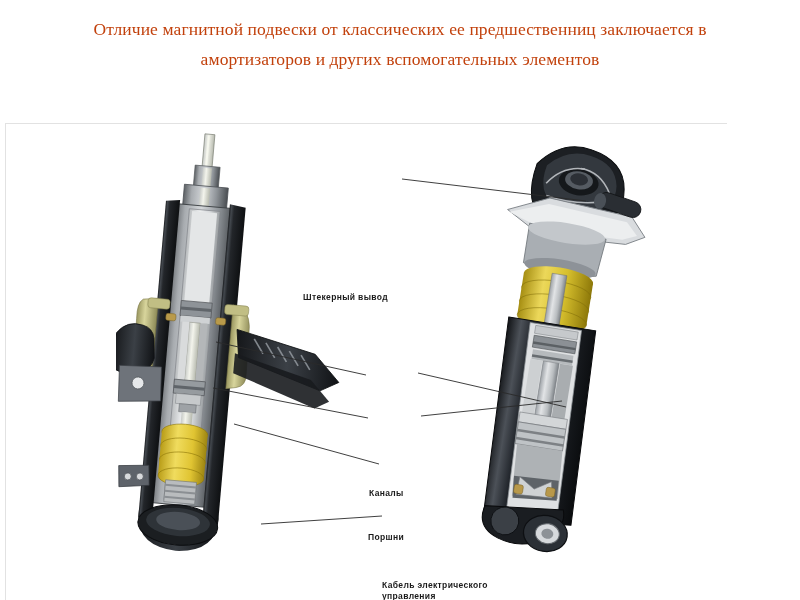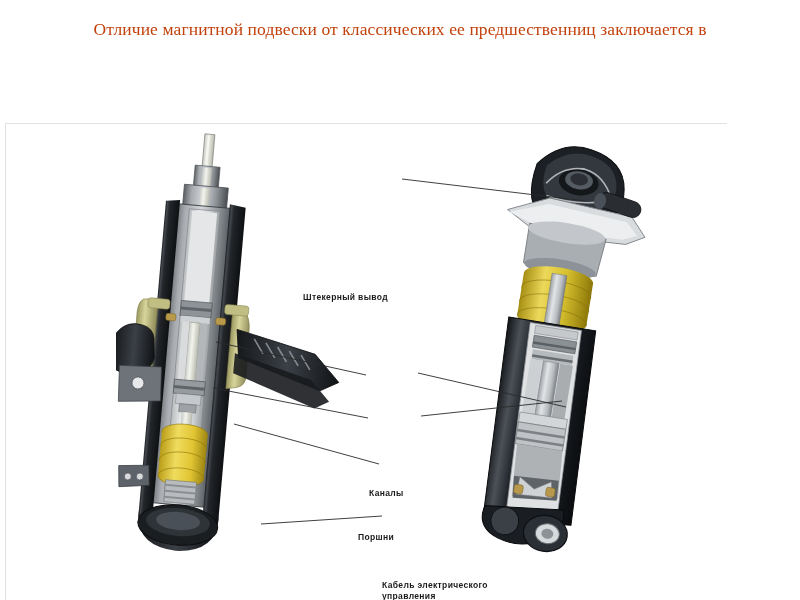--- a/index.html
+++ b/index.html
@@ -51,20 +51,21 @@
   
   .art{position:absolute;}
 </style>
 </head>
 <body>
 
 <div id="slide">
 
   <div id="title-block">
     <span class="tline">Отличие магнитной подвески от классических ее предшественниц заключается в</span>
+    <span class="tline">амортизаторов и других вспомогательных элементов</span>
   </div>
 
   <div id="panel">
 
     <svg class="art" style="left:110px;top:5px;" width="230" height="470" viewBox="0 0 230 470">
       <defs>
         <linearGradient id="gTube" x1="0" y1="0" x2="1" y2="0">
           <stop offset="0" stop-color="#5d6165"></stop>
           <stop offset="0.18" stop-color="#a8acb0"></stop>
           <stop offset="0.45" stop-color="#d4d7da"></stop>
@@ -294,19 +295,19 @@
         <line x1="373" y1="340" x2="228" y2="300"></line>
 
         <line x1="376" y1="392" x2="255" y2="400"></line>
       </g>
     </svg>
 
     <div class="lbl" style="left:297px;top:168px;">Штекерный вывод</div>
 
     <div class="lbl" style="left:363px;top:364px;">Каналы</div>
 
-    <div class="lbl" style="left:352px;top:408px;">Поршни</div>
+    <div class="lbl" style="left:362px;top:408px;">Поршни</div>
 
     <div class="lbl" style="left:376px;top:456px;">Кабель электрического
 управления</div>
 
   </div>
 </div>
 
 </body></html>

